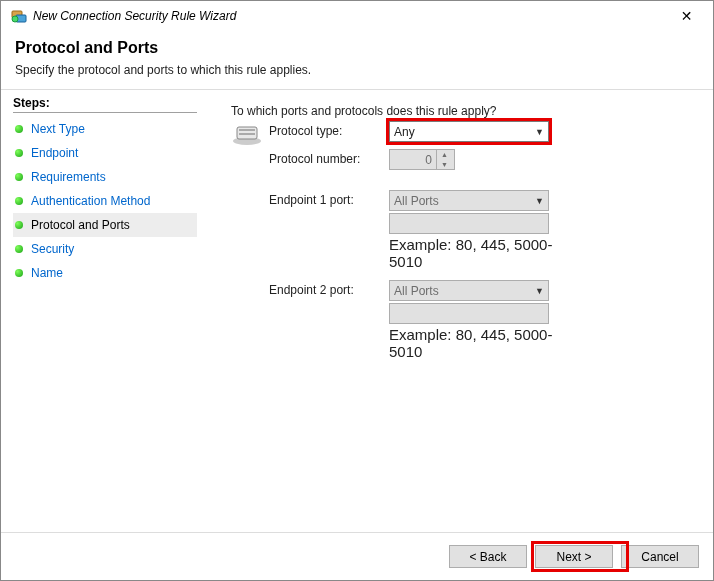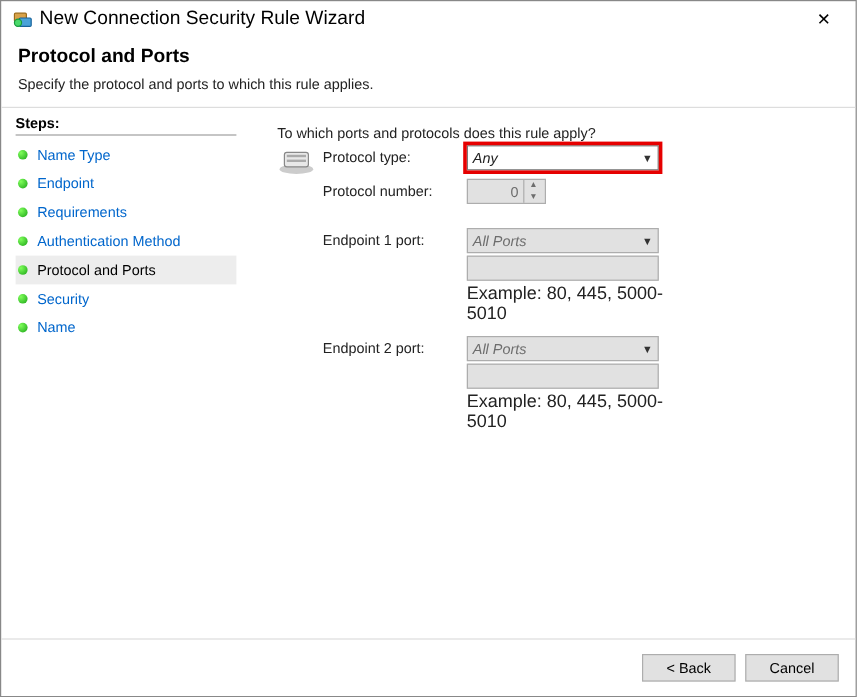--- a/index.html
+++ b/index.html
@@ -1,40 +1,40 @@
 <!DOCTYPE html>
 <html><head>
   <meta charset="utf-8">
   <style>
     * { box-sizing: border-box; margin: 0; padding: 0; font-family: "Segoe UI", Tahoma, sans-serif; }
     body { background: #fff; width: 714px; height: 581px; border: 1px solid #888; position: relative; }
     .titlebar { height: 30px; display: flex; align-items: center; padding: 0 4px; }
     .titlebar-icon { width: 16px; height: 16px; margin: 0 6px; display: inline-flex; }
-    .titlebar-text { font-size: 16px; color: #000; flex: 1; }
+    .titlebar-text { font-size: 12px; color: #000; flex: 1; font-style: italic; }
     .close-btn { width: 45px; height: 28px; display: flex; align-items: center; justify-content: center; cursor: pointer; }
     .close-x { font-size: 14px; }
     .header-area { padding: 8px 14px 12px; border-bottom: 1px solid #ddd; }
     .page-title { font-size: 16px; font-weight: bold; color: #000; margin-bottom: 6px; }
     .page-subtitle { font-size: 12px; color: #222; }
     .body-area { display: flex; height: 442px; }
     .sidebar { width: 206px; padding: 6px 10px 0 12px; }
     .steps-label { font-size: 12px; font-weight: bold; border-bottom: 1px solid #a0a0a0; padding-bottom: 2px; margin-bottom: 4px; }
     .step-item { display: flex; align-items: center; height: 24px; font-size: 12px; cursor: pointer; padding: 0 2px; }
     .step-item.selected { background: #ededed; }
     .bullet { width: 8px; height: 8px; border-radius: 50%; background: radial-gradient(circle at 30% 30%, #7fff5a, #1aa316); margin-right: 8px; flex-shrink: 0; }
     .step-link { color: #0066cc; }
     .step-current { color: #000; }
     .main-panel { flex: 1; padding: 14px 24px 0 24px; font-size: 12px; color: #222; position: relative; }
     .prompt { margin-bottom: 3px; }
     .field-row { display: flex; align-items: flex-start; margin-bottom: 2px; }
     .icon-col { width: 38px; display: flex; padding-top: 2px; }
     .srv-icon { width: 32px; height: 24px; }
     .label-col { width: 120px; padding-top: 3px; }
     .ctrl-col { width: 180px; position: relative; }
-    .dropdown { width: 160px; height: 21px; border: 1px solid #7a7a7a; background: #fff; font-size: 12px; padding: 0 4px; display: flex; align-items: center; justify-content: space-between; cursor: pointer; font-style: italic; }
+    .dropdown { width: 160px; height: 21px; border: 1px solid #7a7a7a; background: #fff; font-size: 12px; padding: 0 4px; display: flex; align-items: center; justify-content: space-between; cursor: pointer; }
     .dropdown.disabled { background: #e1e1e1; color: #6d6d6d; border-color: #adadad; cursor: default; }
     .chev { font-size: 9px; color: #333; }
     .numbox { width: 66px; height: 21px; border: 1px solid #adadad; background: #e1e1e1; display: flex; align-items: center; }
     .numbox input { width: 46px; border: none; background: transparent; text-align: right; font-size: 12px; padding: 0 4px; outline: none; color: #6d6d6d; }
     .spinner { width: 16px; display: flex; flex-direction: column; border-left: 1px solid #adadad; height: 100%; }
     .spin-btn { flex: 1; font-size: 7px; display: flex; align-items: center; justify-content: center; color: #6d6d6d; cursor: pointer; }
     .textbox { width: 160px; height: 21px; border: 1px solid #adadad; background: #e1e1e1; }
     .example { font-size: 15px; color: #222; margin-top: 2px; }
     .highlight-red { position: absolute; border: 3px solid #e60000; pointer-events: none; }
     .footer { position: absolute; bottom: 0; left: 0; right: 0; height: 48px; border-top: 1px solid #ddd; display: flex; align-items: center; justify-content: flex-end; padding-right: 14px; gap: 8px; }
@@ -61,21 +61,21 @@
 <div class="header-area">
   <div class="page-title">Protocol and Ports</div>
   <div class="page-subtitle">Specify the protocol and ports to which this rule applies.</div>
 </div>
 
 <div class="body-area">
   <div class="sidebar">
     <div class="steps-label">Steps:</div>
     <div class="step-item">
         <span class="bullet"></span>
-        <span class="step-link">Name Type</span>
+        <span class="step-link">Next Type</span>
       </div>
     <div class="step-item">
         <span class="bullet"></span>
         <span class="step-link">Endpoint</span>
       </div>
     <div class="step-item">
         <span class="bullet"></span>
         <span class="step-link">Requirements</span>
       </div>
     <div class="step-item">
@@ -173,14 +173,18 @@
       <div class="ctrl-col">
         <div class="textbox"></div>
         <div class="example">Example: 80, 445, 5000-5010</div>
       </div>
     </div>
   </div>
 </div>
 
 <div class="footer">
   <div class="btn">&lt; Back</div>
+  <div style="position:relative">
+    <div class="btn">Next &gt;</div>
+    <div class="highlight-red" style="left:-4px; top:-4px; width:98px; height:31px;"></div>
+  </div>
   <div class="btn">Cancel</div>
 </div>
 
 </body></html>

